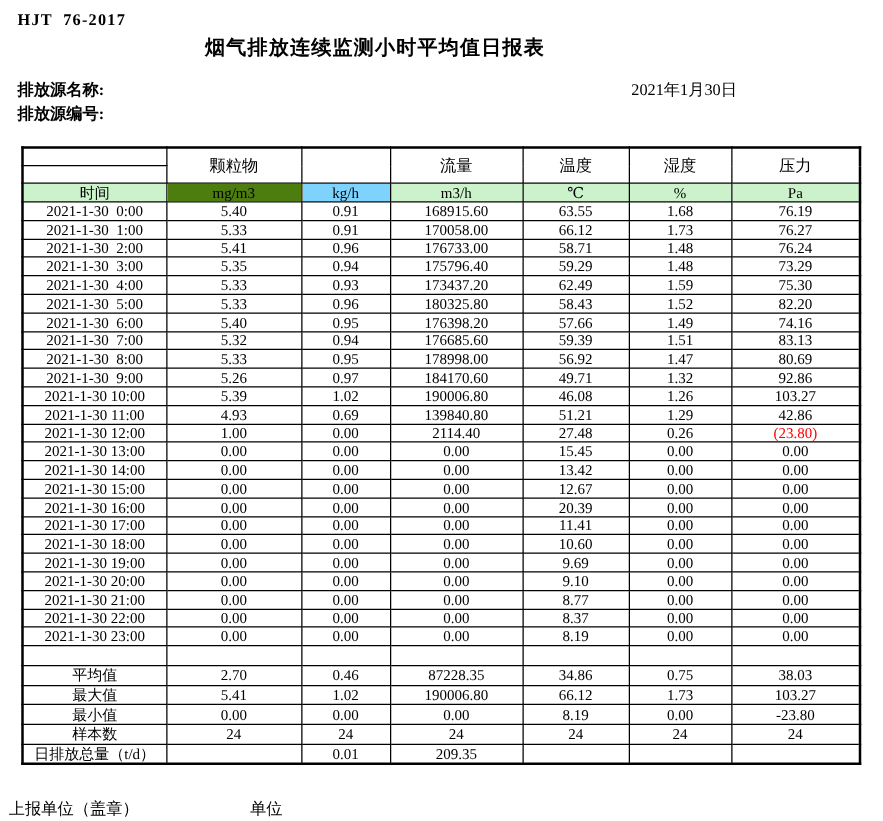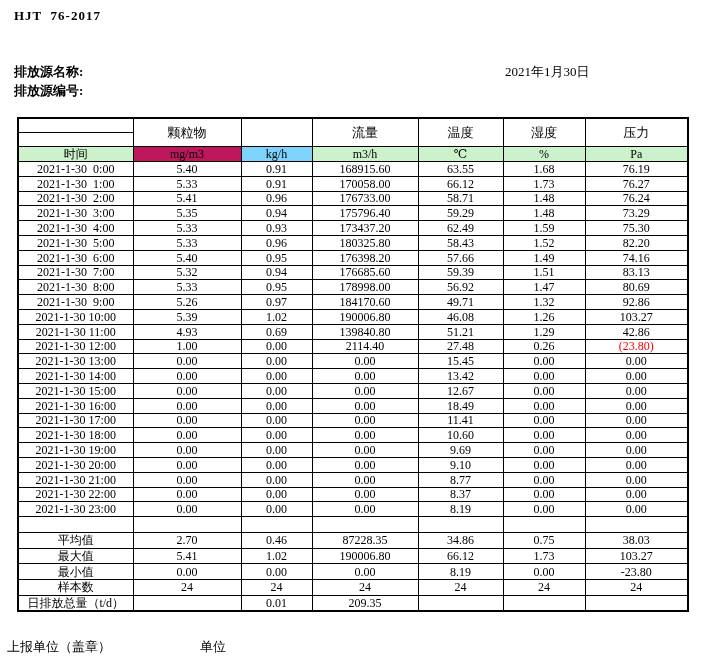--- a/index.html
+++ b/index.html
@@ -46,20 +46,21 @@
   .note        { position: absolute; left: 7px;   top: 621px; font-size: 12px; }
   .report-unit { position: absolute; left: 7px;   top: 638px; font-size: 13px; }
   .unit-label  { position: absolute; left: 200px; top: 638px; font-size: 13px; }
 </style>
 </head>
 <body>
 
 <div class="page">
 
   <div class="std">HJT  76-2017</div>
+  <div class="title">烟气排放连续监测小时平均值日报表</div>
   <div class="src-name">排放源名称:</div>
   <div class="date">2021年1月30日</div>
   <div class="src-code">排放源编号:</div>
 
   <table class="report">
     <colgroup>
       <col style="width:115px">
       <col style="width:108px">
       <col style="width:71px">
       <col style="width:106px">
@@ -75,21 +76,21 @@
         <td rowspan="2">流量</td>
         <td rowspan="2">温度</td>
         <td rowspan="2">湿度</td>
         <td rowspan="2">压力</td>
       </tr>
       <tr class="gh2">
         <td></td>
       </tr>
       <tr class="unit-row">
         <td style="background: rgb(204, 242, 204);">时间</td>
-        <td style="background: #be185d;">mg/m3</td>
+        <td style="background: #4d7c0f;">mg/m3</td>
         <td style="background: #7dd3fc;">kg/h</td>
         <td style="background: rgb(204, 242, 204);">m3/h</td>
         <td style="background: rgb(204, 242, 204);">℃</td>
         <td style="background: rgb(204, 242, 204);">%</td>
         <td style="background: rgb(204, 242, 204);">Pa</td>
       </tr>
     </thead>
     <tbody id="data-body">
         <tr class="data-row">
           <td class="time">2021-1-30  0:00</td>
@@ -233,21 +234,21 @@
           <td>0.00</td>
           <td>12.67</td>
           <td>0.00</td>
           <td>0.00</td>
         </tr>
         <tr class="data-row">
           <td class="time">2021-1-30 16:00</td>
           <td>0.00</td>
           <td>0.00</td>
           <td>0.00</td>
-          <td>18.49</td>
+          <td>20.39</td>
           <td>0.00</td>
           <td>0.00</td>
         </tr>
         <tr class="data-row">
           <td class="time">2021-1-30 17:00</td>
           <td>0.00</td>
           <td>0.00</td>
           <td>0.00</td>
           <td>11.41</td>
           <td>0.00</td>

